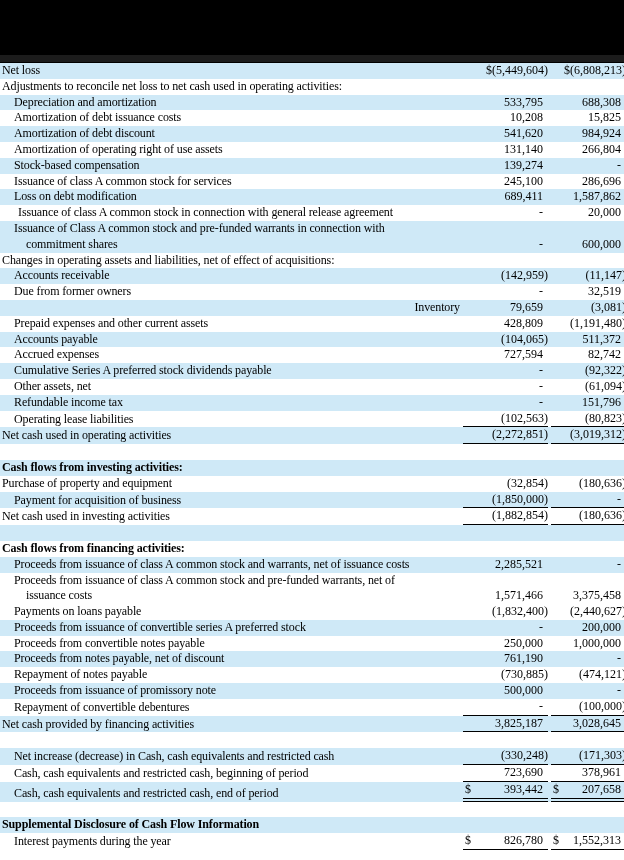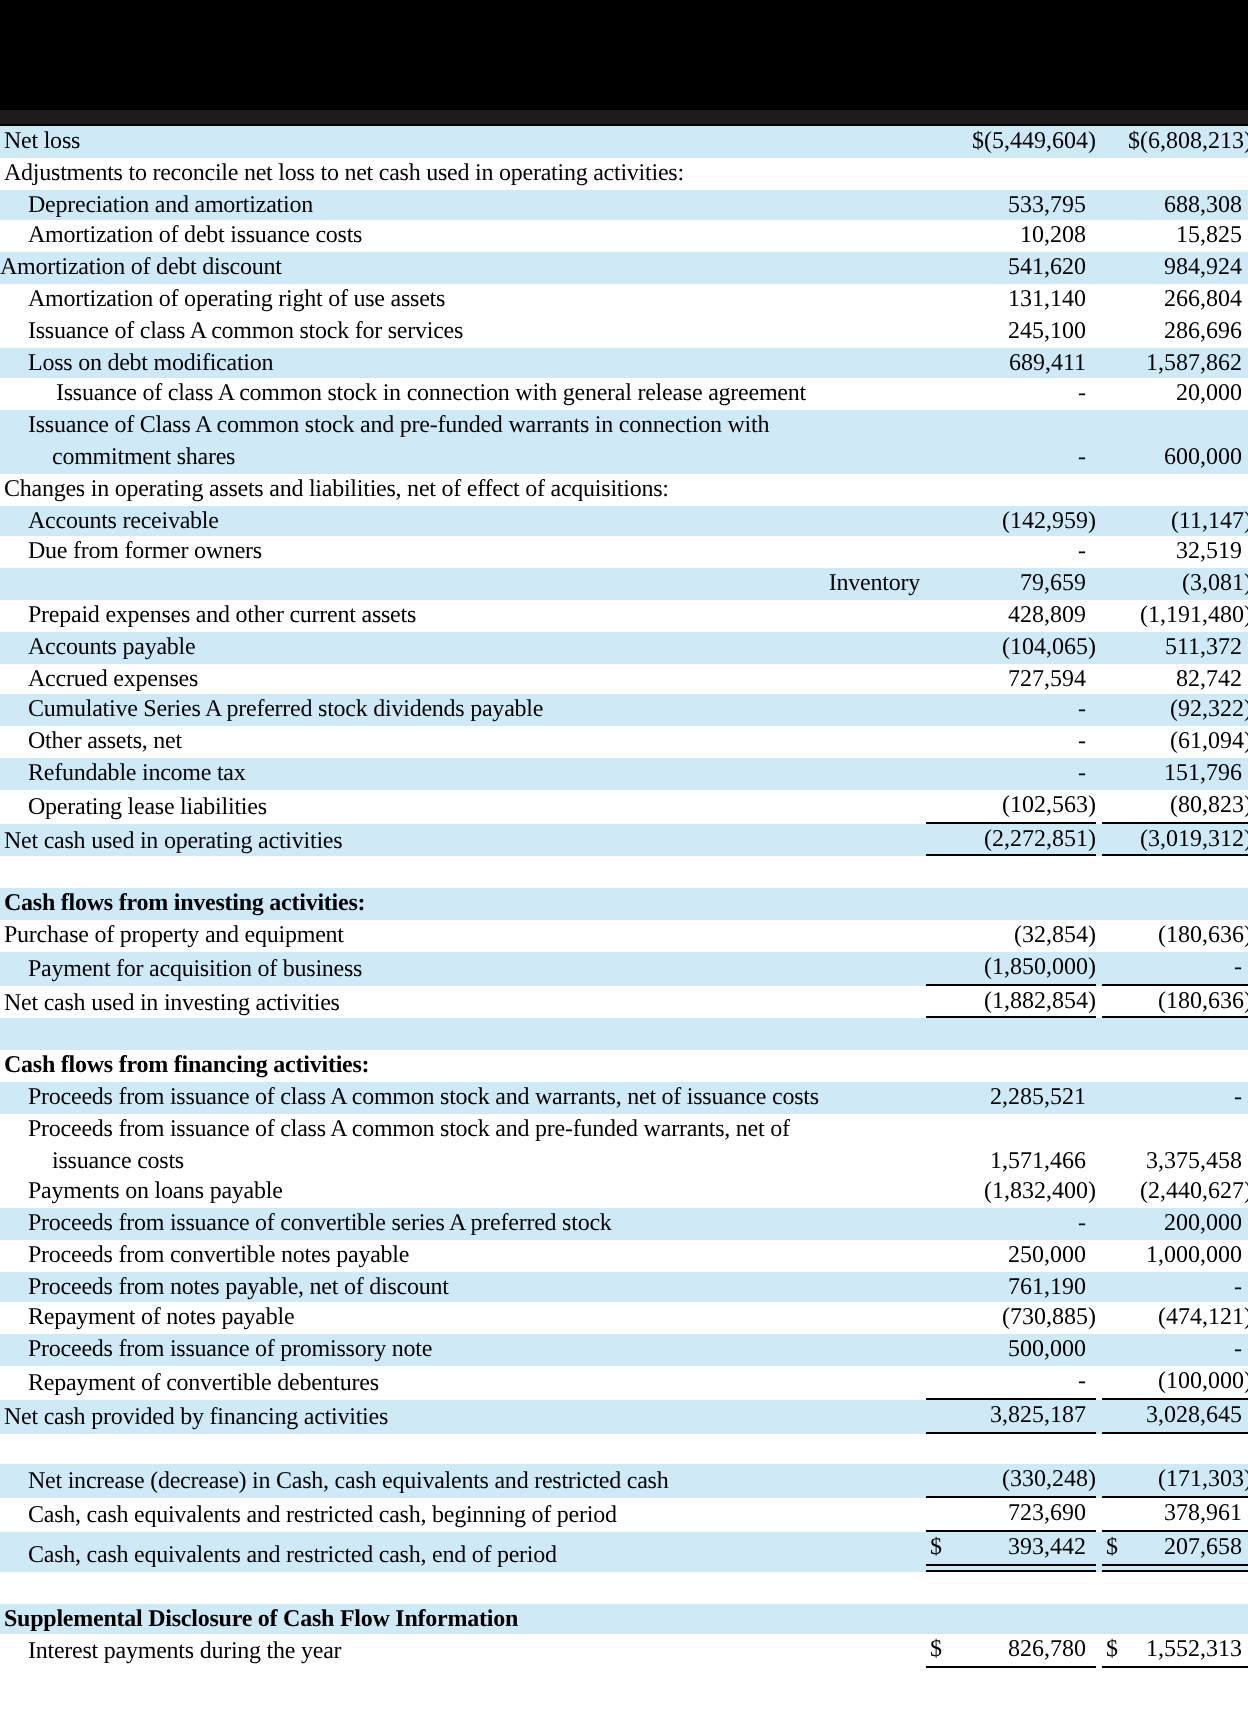--- a/index.html
+++ b/index.html
@@ -84,21 +84,21 @@
               <span class="val">10,208</span>
             </div>
           </td>
           <td class="num c2">
             <div class="cellbox">
               <span class="val">15,825</span>
             </div>
           </td>
         </tr>
         <tr class="blue">
-          <td class="label" style=" margin-left: 11px;">
+          <td class="label" style="padding-left: 14px; margin-left: 11px;">
             <div>Amortization of debt discount</div>
           </td>
           <td class="num c1">
             <div class="cellbox">
               <span class="val">541,620</span>
             </div>
           </td>
           <td class="num c2">
             <div class="cellbox">
               <span class="val">984,924</span>
@@ -113,20 +113,35 @@
             <div class="cellbox">
               <span class="val">131,140</span>
             </div>
           </td>
           <td class="num c2">
             <div class="cellbox">
               <span class="val">266,804</span>
             </div>
           </td>
         </tr>
+        <tr class="blue">
+          <td class="label" style="padding-left: 14px;">
+            <div>Stock-based compensation</div>
+          </td>
+          <td class="num c1">
+            <div class="cellbox">
+              <span class="val">139,274</span>
+            </div>
+          </td>
+          <td class="num c2">
+            <div class="cellbox">
+              <span class="val">-</span>
+            </div>
+          </td>
+        </tr>
         <tr class="white">
           <td class="label" style="padding-left: 14px;">
             <div>Issuance of class A common stock for services</div>
           </td>
           <td class="num c1">
             <div class="cellbox">
               <span class="val">245,100</span>
             </div>
           </td>
           <td class="num c2">
@@ -144,21 +159,21 @@
               <span class="val">689,411</span>
             </div>
           </td>
           <td class="num c2">
             <div class="cellbox">
               <span class="val">1,587,862</span>
             </div>
           </td>
         </tr>
         <tr class="white">
-          <td class="label" style="padding-left: 28px;">
+          <td class="label" style="padding-left: 18px;">
             <div>Issuance of class A common stock in connection with general release agreement</div>
           </td>
           <td class="num c1">
             <div class="cellbox">
               <span class="val">-</span>
             </div>
           </td>
           <td class="num c2">
             <div class="cellbox">
               <span class="val">20,000</span>

